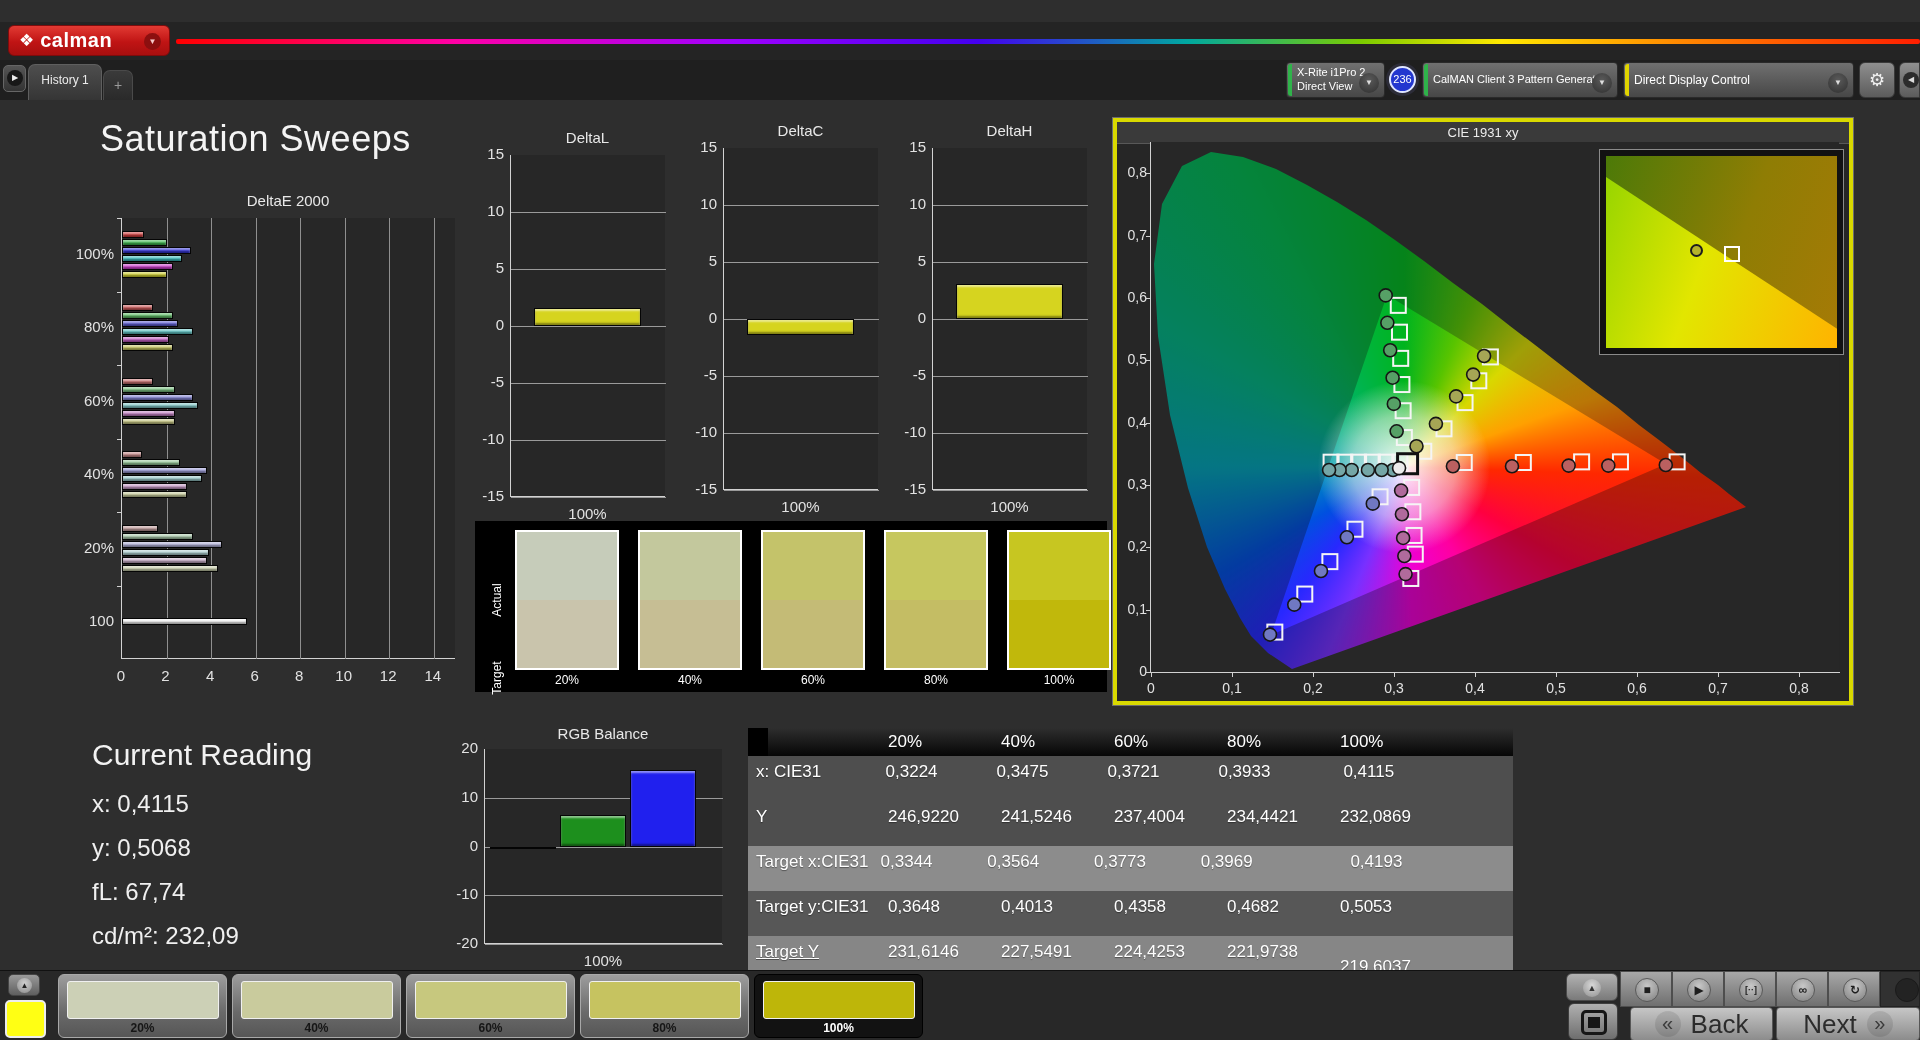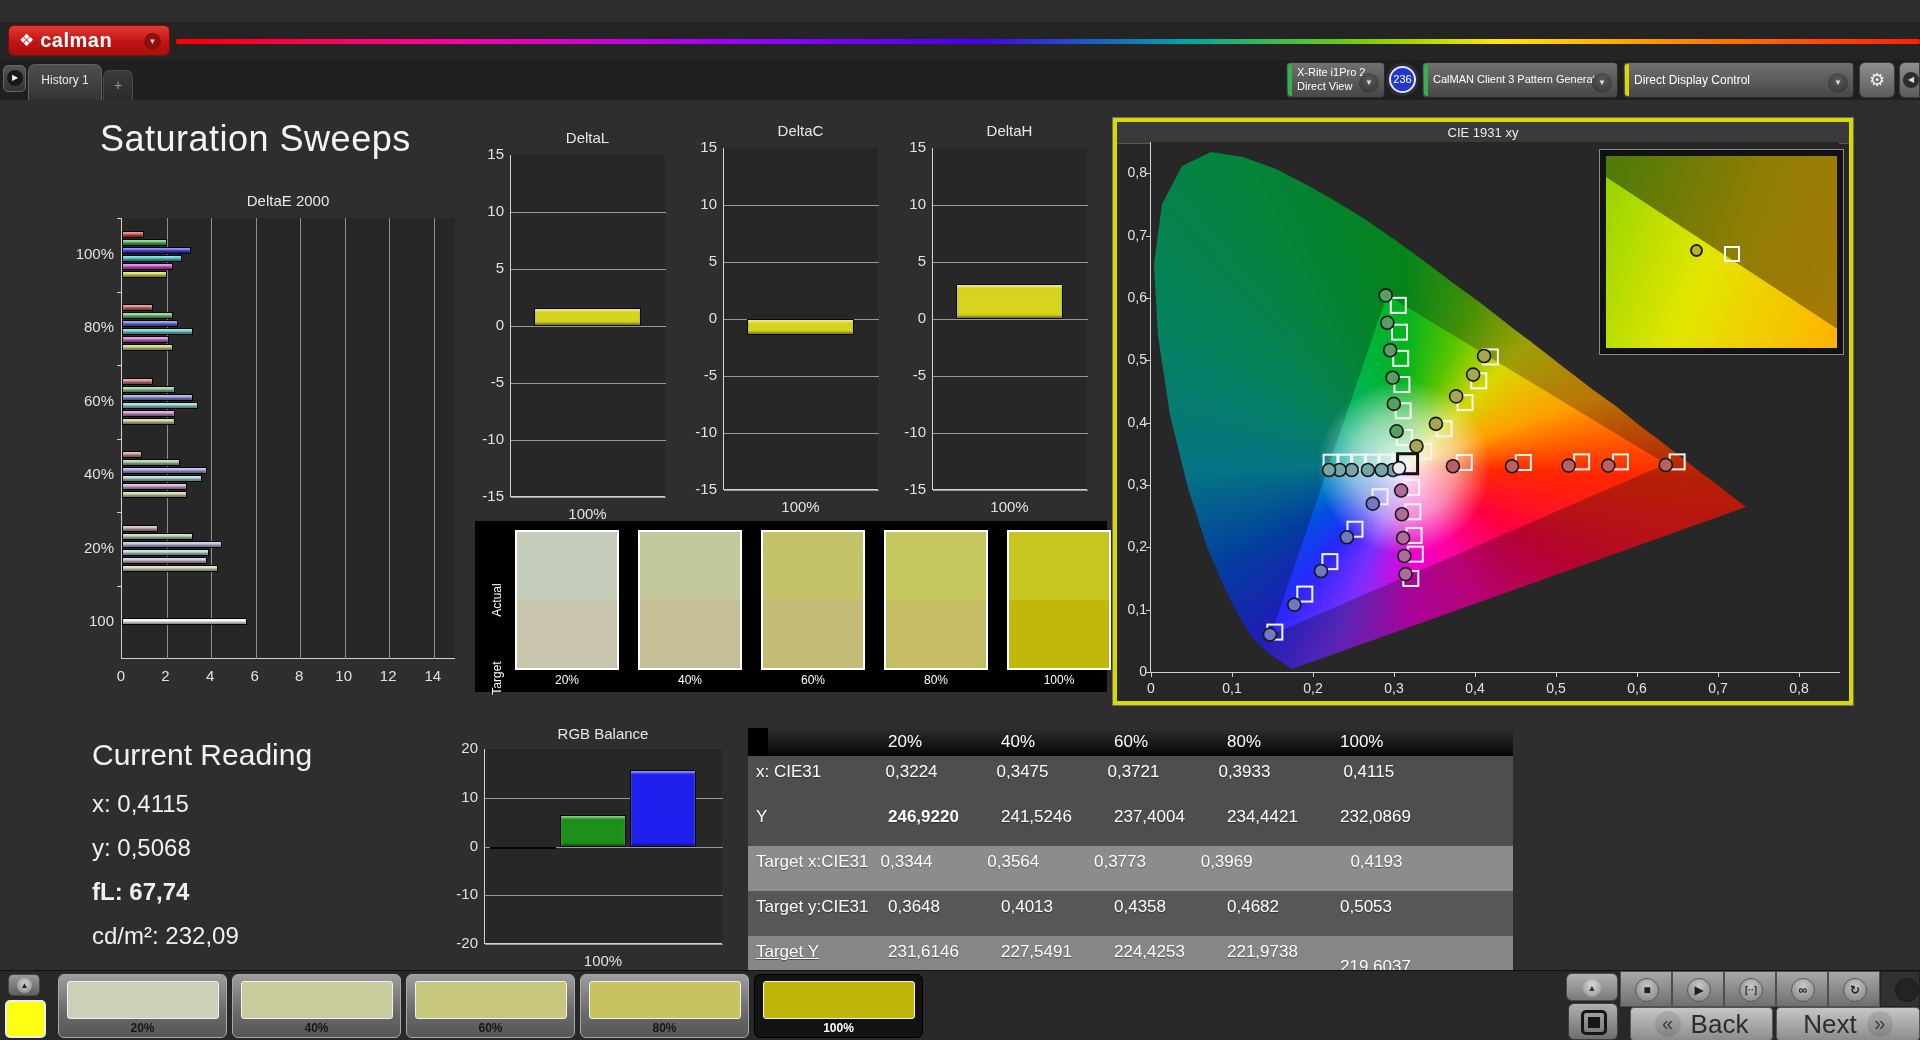--- a/index.html
+++ b/index.html
@@ -523,21 +523,21 @@
       <div class="trow" style="background: rgb(78, 78, 78);">
         <div class="cell" style="width: 132px;">x: CIE31</div>
         <div class="cell" style="width: 113px;">0,3224</div>
         <div class="cell" style="width: 113px;">0,3475</div>
         <div class="cell" style="width: 113px;">0,3721</div>
         <div class="cell" style="width: 113px;">0,3933</div>
         <div class="cell" style="width: 181px; margin-left: 14px;">0,4115</div>
       </div>
       <div class="trow" style="background: rgb(78, 78, 78);">
         <div class="cell" style="width: 132px;">Y</div>
-        <div class="cell" style="width: 113px; font-weight: bold;">246,9220</div>
+        <div class="cell" style="width: 113px;">246,9220</div>
         <div class="cell" style="width: 113px;">241,5246</div>
         <div class="cell" style="width: 113px;">237,4004</div>
         <div class="cell" style="width: 113px;">234,4421</div>
         <div class="cell" style="width: 181px;">232,0869</div>
       </div>
       <div class="trow" style="background: rgb(140, 140, 140);">
         <div class="cell" style="width: 132px;">Target x:CIE31</div>
         <div class="cell" style="width: 113px;">0,3344</div>
         <div class="cell" style="width: 113px;">0,3564</div>
         <div class="cell" style="width: 113px;">0,3773</div>
@@ -621,15 +621,15 @@
         <div class="tlabel">80%</div>
       </div>
       <div class="tile selected" style="left: 754px;">
         <div class="tsw" style="background: rgb(190, 182, 9);"></div>
         <div class="tlabel">100%</div>
       </div>
     </div>
 
 <div class="reading-line" style="top: 790px;">x: 0,4115</div>
     <div class="reading-line" style="top: 834px;">y: 0,5068</div>
-    <div class="reading-line" style="top: 878px; font-weight: bold;">fL: 67,74</div>
+    <div class="reading-line" style="top: 878px;">fL: 67,74</div>
     <div class="reading-line" style="top: 922px;">cd/m²: 232,09</div>
   </div>
 
 </body></html>

